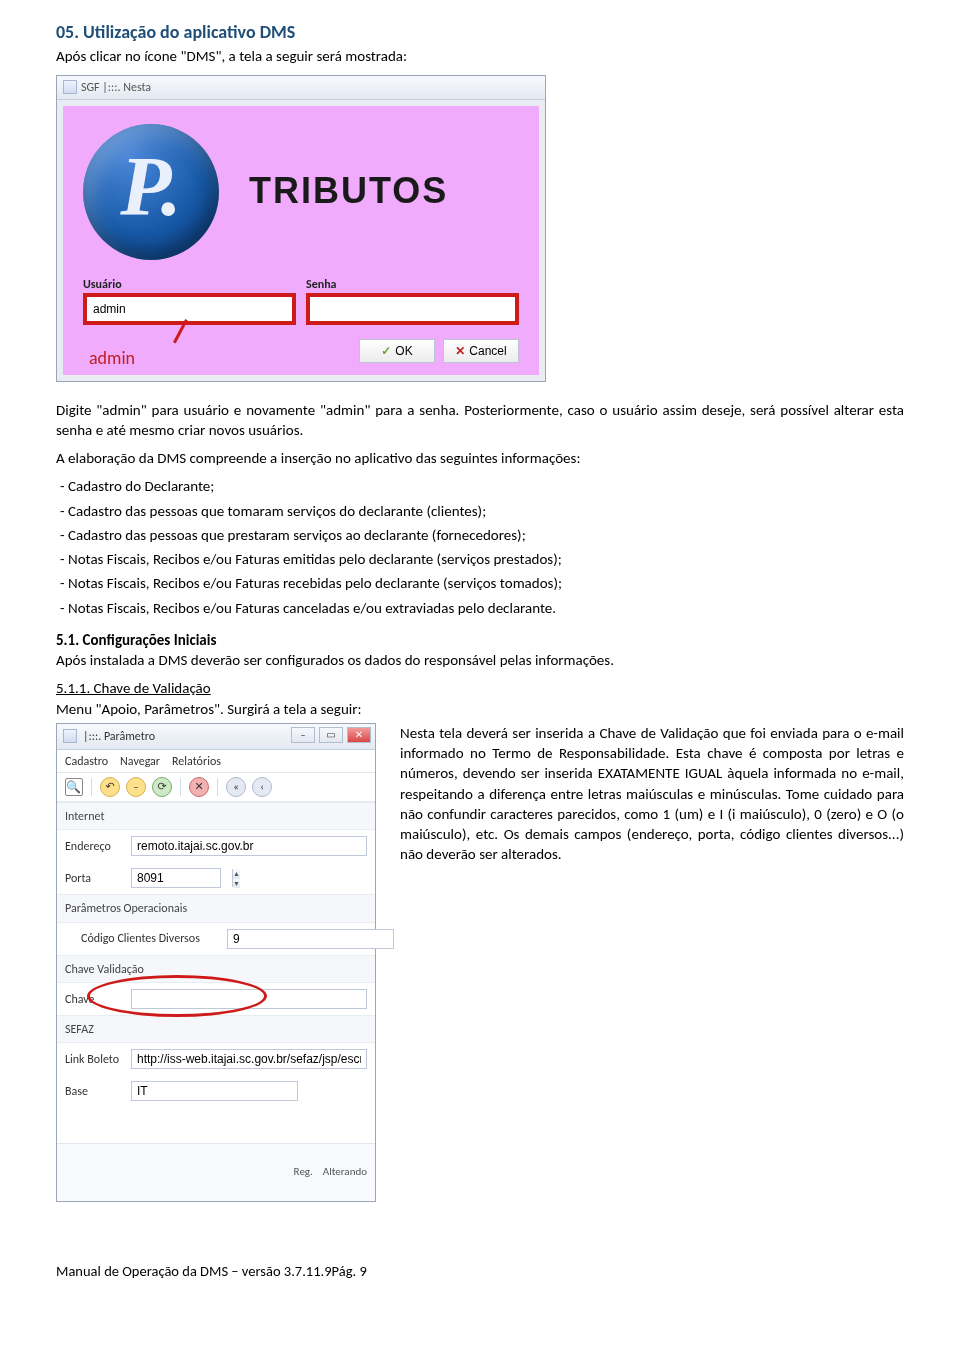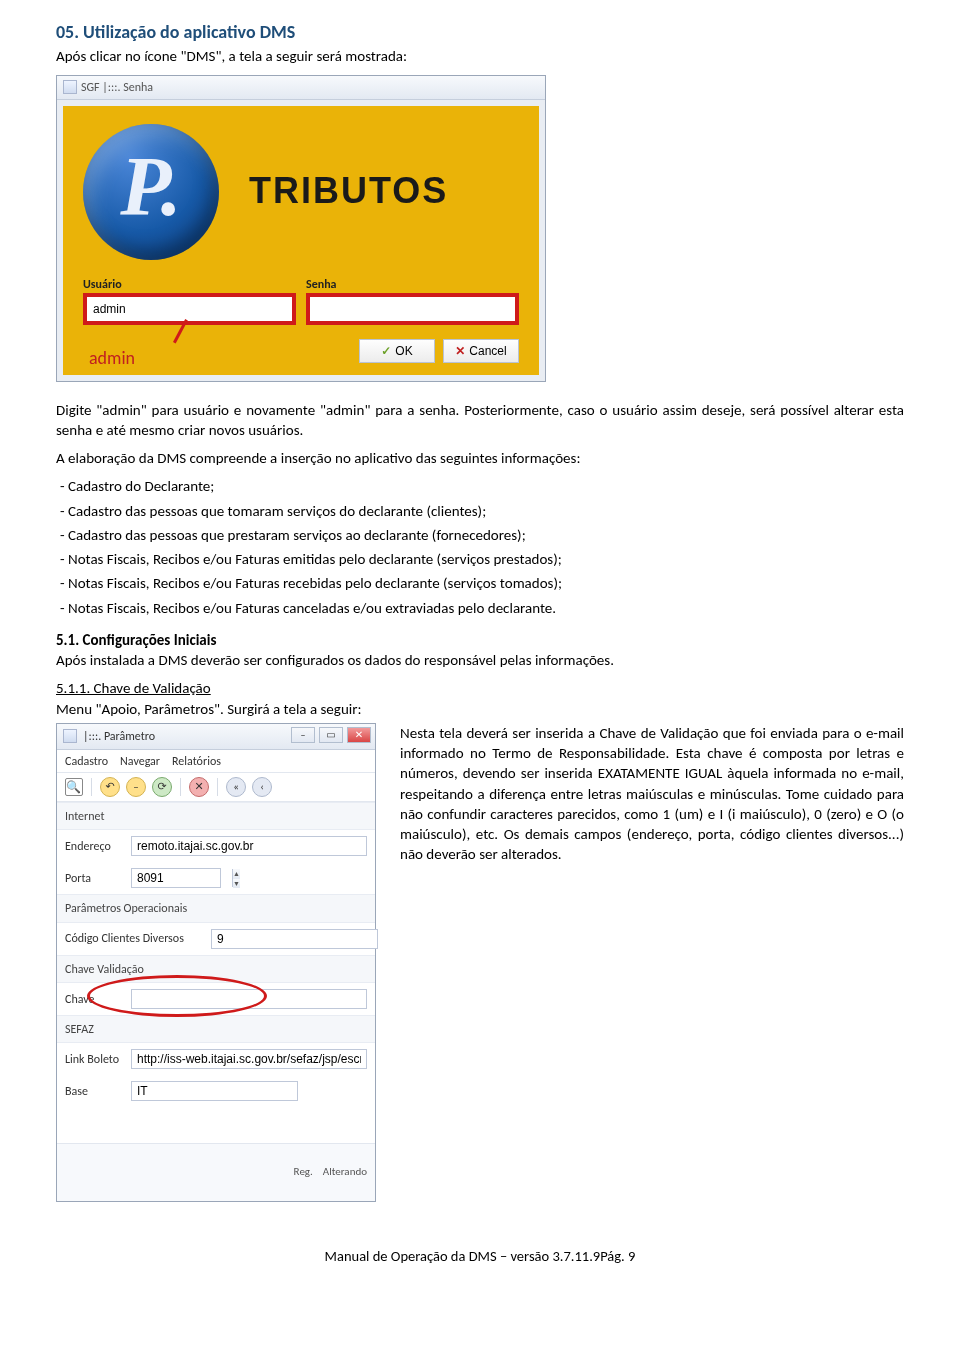--- a/index.html
+++ b/index.html
@@ -46,21 +46,21 @@
     width: 14px; height: 14px;
     display: inline-block;
     border: 1px solid #aab6cf;
     background: linear-gradient(#eef4ff,#d0dcf0);
   }
   .login-body {
     padding: 10px 12px 6px 12px;
     border: 6px solid #e9edf3;
     border-top-width: 6px;
     position: relative;
-    background: #eab308;
+    background: #f0abfc;
   }
   .logo-row {
     display: flex;
     align-items: center;
     gap: 30px;
     padding: 6px 8px 14px 8px;
     min-height: 160px;
   }
   .logo-circle {
     width: 136px; height: 136px; border-radius: 50%;
@@ -251,35 +251,35 @@
     padding:21px 8px;
     border-top:1px solid #e2e7ef;
     background:#f7f9fc;
     font-size:11px; color:#555;
   }
 
   .right-text { flex: 1; }
   .right-text p { text-align: justify; margin-left: 10px; }
 
   .footer {
-    display:flex; justify-content:center;
-    margin-top: 45px;
+    display:flex; justify-content:flex-start;
+    margin-top: 60px;
     font-size: 14.5px;
   }
 </style>
 </head>
 <body>
 
 <h2>05. Utilização do aplicativo DMS</h2>
 <p>Após clicar no ícone "DMS", a tela a seguir será mostrada:</p>
 
 <div class="login-window">
   <div class="login-titlebar">
     <span class="ico16"></span>
-    <span>SGF |:::. Senha</span>
+    <span>SGF |:::. Nesta</span>
   </div>
   <div class="login-body" style="position:relative;">
     <div class="logo-row">
       <div class="logo-circle"></div>
       <div class="brand">TRIBUTOS</div>
     </div>
     <div class="field-row">
       <div class="field">
         <label>Usuário</label>
         <div class="red-box">
@@ -369,21 +369,21 @@
       <div class="spin">
         <input class="spin-input" value="8091" style="">
         <div class="spin-btns">
             <span>▲</span>
             <span>▼</span>
           </div>
       </div>
     </div>
     <div class="group-label">Parâmetros Operacionais</div>
     <div class="form-row wide">
-      <label style="width:140px;">Código Clientes Diversos</label>
+      <label style="width:140px;margin-left:16px;">Código Clientes Diversos</label>
       <input class="txt" style="flex: 0 0 40px;" value="9">
     </div>
     <div class="group-label">Chave Validação</div>
     <div class="form-row" style="position:relative;">
       <label>Chave</label>
       <input class="txt" style="">
       <span class="ellipse" style="left:30px; top:-8px;"></span>
     </div>
     <div class="group-label">SEFAZ</div>
     <div class="form-row">

